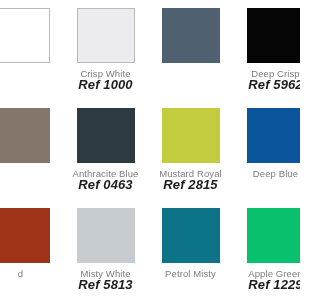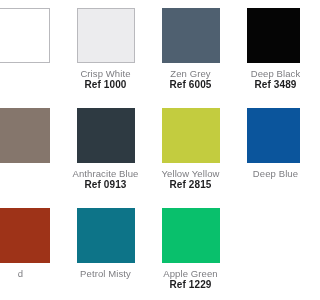--- a/index.html
+++ b/index.html
@@ -69,26 +69,27 @@
     font-size: 9.5px;
     line-height: 11px;
     color: #7c7c80;
     font-weight: 400;
     white-space: nowrap;
     letter-spacing: 0.1px;
   }
 
   .swatch-ref {
     display: block;
-    font-size: 10px;
+    font-size: 13px;
     line-height: 11px;
     color: #1d1d1f;
     font-weight: 700;
     white-space: nowrap;
     letter-spacing: 0.1px;
+    font-style: italic;
   }
 </style>
 </head>
 <body>
 
 <div id="swatch-grid" style="background: rgb(255, 255, 255);">
     <div class="swatch-row">
       <div class="swatch-cell">
         <div class="swatch-chip outlined" style="background: rgb(255, 255, 255); border-color: rgb(185, 185, 189);"></div>
         <div class="swatch-caption">
@@ -98,30 +99,26 @@
       </div>
       <div class="swatch-cell">
         <div class="swatch-chip outlined" style="background: rgb(236, 236, 238); border-color: rgb(185, 185, 189);"></div>
         <div class="swatch-caption">
           <span class="swatch-name" style="color: rgb(124, 124, 128);">Crisp White</span>
           <span class="swatch-ref" style="color: rgb(29, 29, 31);">Ref 1000</span>
         </div>
       </div>
       <div class="swatch-cell">
         <div class="swatch-chip" style="background: rgb(79, 96, 112);"></div>
-        <div class="swatch-caption">
-          <span class="swatch-name" style="color: rgb(124, 124, 128);">Zen Grey</span>
-          <span class="swatch-ref" style="color: rgb(29, 29, 31);">Ref 6005</span>
-        </div>
       </div>
       <div class="swatch-cell">
         <div class="swatch-chip" style="background: rgb(5, 5, 5);"></div>
         <div class="swatch-caption">
-          <span class="swatch-name" style="color: rgb(124, 124, 128);">Deep Black</span>
-          <span class="swatch-ref" style="color: rgb(29, 29, 31);">Ref 3489</span>
+          <span class="swatch-name" style="color: rgb(124, 124, 128);">Deep Crisp</span>
+          <span class="swatch-ref" style="color: rgb(29, 29, 31);">Ref 5962</span>
         </div>
       </div>
       <div class="swatch-cell">
         <div class="swatch-caption">
           <span class="swatch-name" style="color: rgb(124, 124, 128);">C</span>
           <span class="swatch-ref" style="color: rgb(29, 29, 31);"></span>
         </div>
       </div>
     </div>
     <div class="swatch-row">
@@ -129,27 +126,27 @@
         <div class="swatch-chip" style="background: rgb(133, 118, 108);"></div>
         <div class="swatch-caption">
           <span class="swatch-name" style="color: rgb(124, 124, 128);"></span>
           <span class="swatch-ref" style="color: rgb(29, 29, 31);"></span>
         </div>
       </div>
       <div class="swatch-cell">
         <div class="swatch-chip" style="background: rgb(46, 58, 66);"></div>
         <div class="swatch-caption">
           <span class="swatch-name" style="color: rgb(124, 124, 128);">Anthracite Blue</span>
-          <span class="swatch-ref" style="color: rgb(29, 29, 31);">Ref 0913</span>
+          <span class="swatch-ref" style="color: rgb(29, 29, 31);">Ref 0463</span>
         </div>
       </div>
       <div class="swatch-cell">
         <div class="swatch-chip" style="background: rgb(195, 204, 63);"></div>
         <div class="swatch-caption">
-          <span class="swatch-name" style="color: rgb(124, 124, 128);">Yellow Yellow</span>
+          <span class="swatch-name" style="color: rgb(124, 124, 128);">Mustard Royal</span>
           <span class="swatch-ref" style="color: rgb(29, 29, 31);">Ref 2815</span>
         </div>
       </div>
       <div class="swatch-cell">
         <div class="swatch-chip" style="background: rgb(11, 85, 156);"></div>
         <div class="swatch-caption">
           <span class="swatch-name" style="color: rgb(124, 124, 128);">Deep Blue</span>
         </div>
       </div>
       <div class="swatch-cell">
@@ -161,20 +158,27 @@
     </div>
     <div class="swatch-row">
       <div class="swatch-cell">
         <div class="swatch-chip" style="background: rgb(158, 51, 24);"></div>
         <div class="swatch-caption">
           <span class="swatch-name" style="color: rgb(124, 124, 128);">d</span>
           <span class="swatch-ref" style="color: rgb(29, 29, 31);"></span>
         </div>
       </div>
       <div class="swatch-cell">
+        <div class="swatch-chip" style="background: rgb(198, 204, 208);"></div>
+        <div class="swatch-caption">
+          <span class="swatch-name" style="color: rgb(124, 124, 128);">Misty White</span>
+          <span class="swatch-ref" style="color: rgb(29, 29, 31);">Ref 5813</span>
+        </div>
+      </div>
+      <div class="swatch-cell">
         <div class="swatch-chip" style="background: rgb(13, 116, 136);"></div>
         <div class="swatch-caption">
           <span class="swatch-name" style="color: rgb(124, 124, 128);">Petrol Misty</span>
         </div>
       </div>
       <div class="swatch-cell">
         <div class="swatch-chip" style="background: rgb(9, 192, 108);"></div>
         <div class="swatch-caption">
           <span class="swatch-name" style="color: rgb(124, 124, 128);">Apple Green</span>
           <span class="swatch-ref" style="color: rgb(29, 29, 31);">Ref 1229</span>

